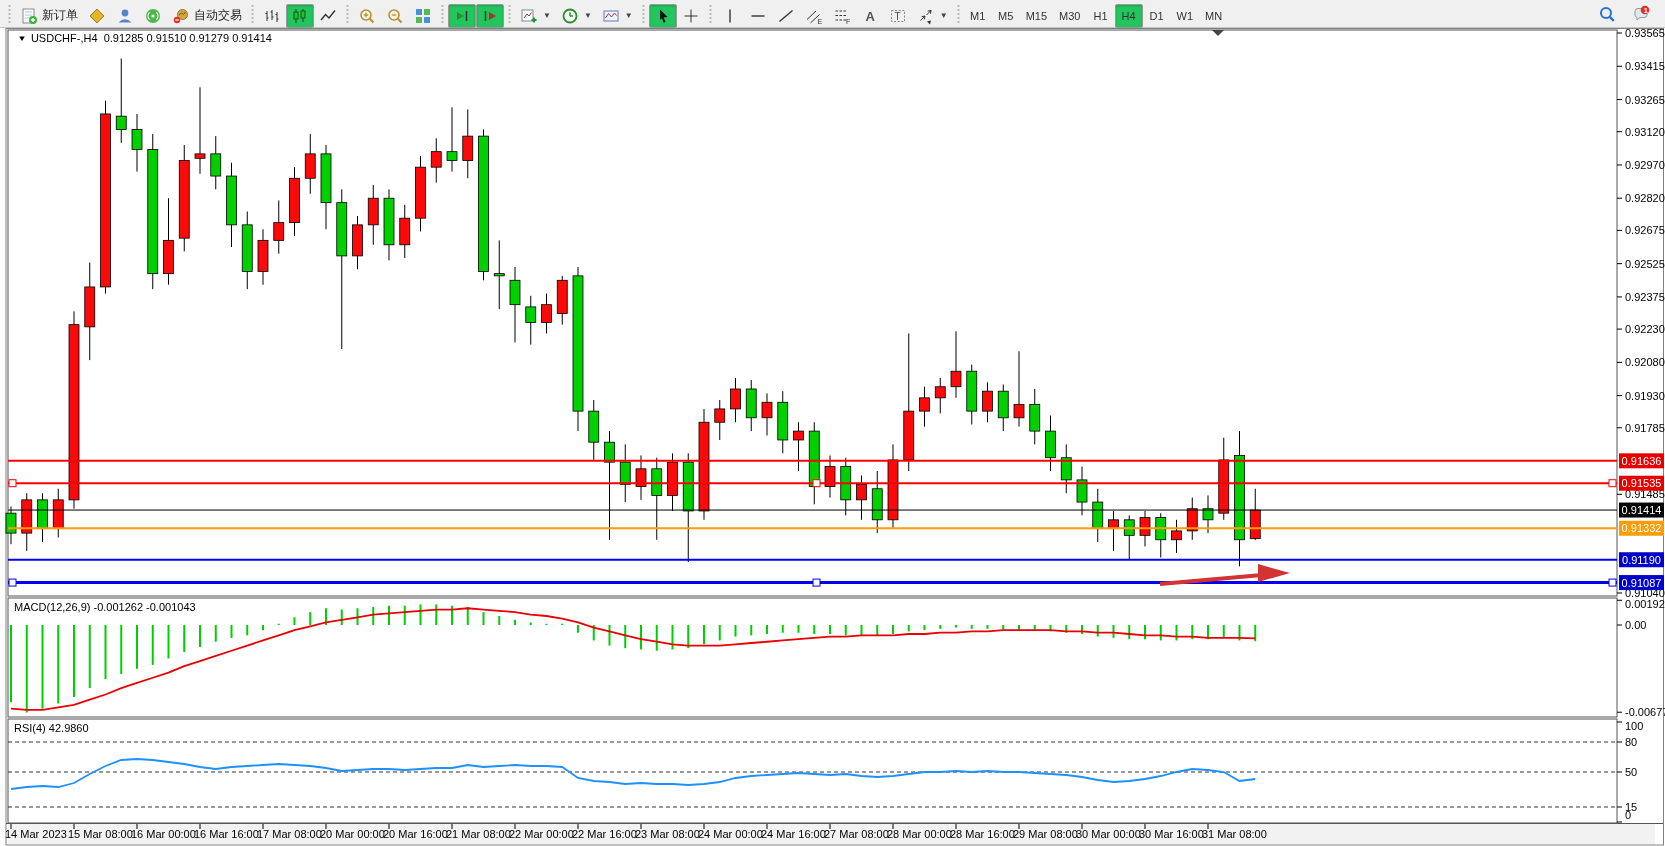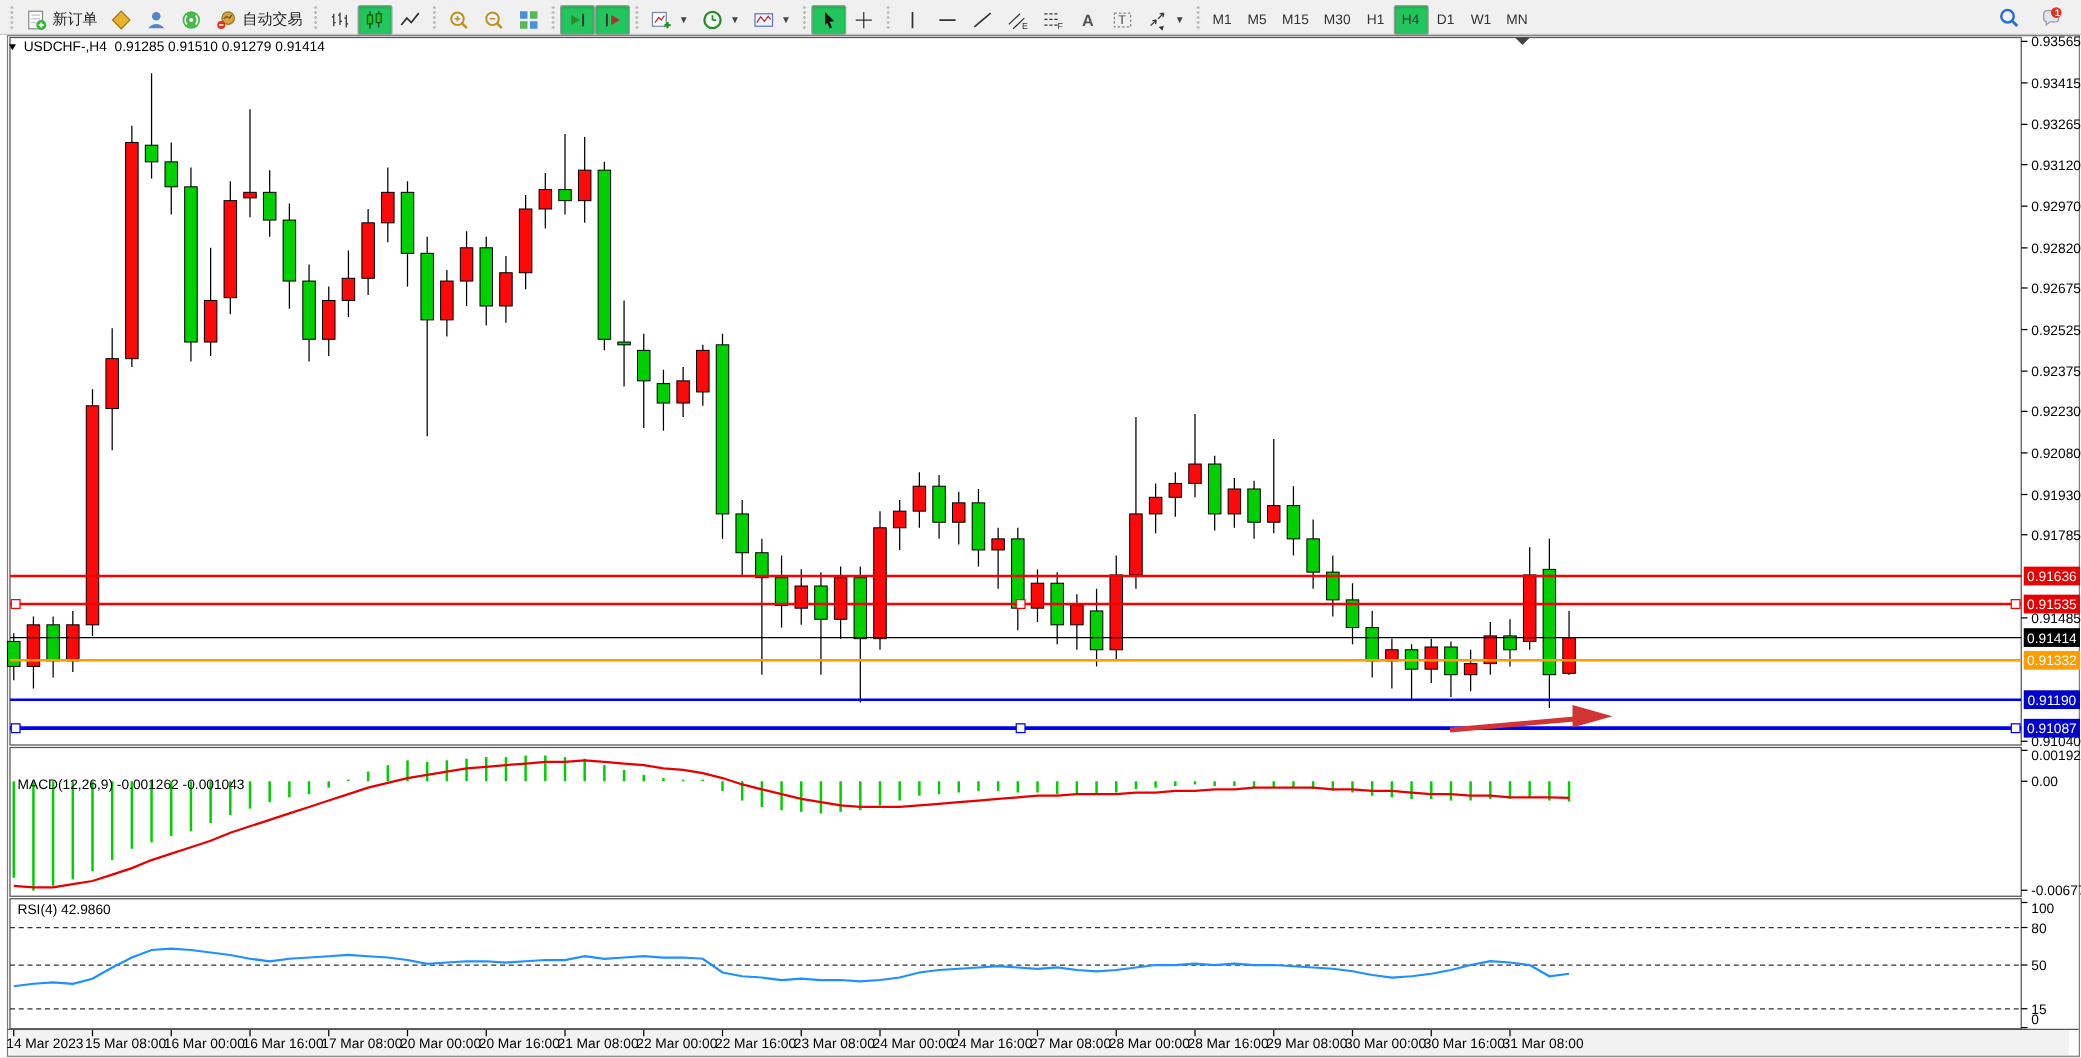--- a/index.html
+++ b/index.html
@@ -625,17 +625,17 @@
         <text x="950" y="838" font-family="&quot;Liberation Sans&quot;,sans-serif" font-size="11px" fill="#000">28 Mar 16:00</text>
         <line x1="1019" y1="824" x2="1019" y2="829" stroke="#000"></line>
         <text x="1013" y="838" font-family="&quot;Liberation Sans&quot;,sans-serif" font-size="11px" fill="#000">29 Mar 08:00</text>
         <line x1="1082" y1="824" x2="1082" y2="829" stroke="#000"></line>
         <text x="1076" y="838" font-family="&quot;Liberation Sans&quot;,sans-serif" font-size="11px" fill="#000">30 Mar 00:00</text>
         <line x1="1145" y1="824" x2="1145" y2="829" stroke="#000"></line>
         <text x="1139" y="838" font-family="&quot;Liberation Sans&quot;,sans-serif" font-size="11px" fill="#000">30 Mar 16:00</text>
         <line x1="1208" y1="824" x2="1208" y2="829" stroke="#000"></line>
         <text x="1202" y="838" font-family="&quot;Liberation Sans&quot;,sans-serif" font-size="11px" fill="#000">31 Mar 08:00</text>
       </svg>
-    <div class="ov" style="left:6px;top:4px;"><span class="tri">▼</span><span>USDCHF-,H4</span><span> &nbsp;</span><span>0.91285 0.91510 0.91279 0.91414</span></div>
-    <div class="ov" style="left:14px;top:594px;text-align:right;">MACD(12,26,9) -0.001262 -0.001043</div>
+    <div class="ov" style="left:18px;top:4px;"><span class="tri">▼</span><span>USDCHF-,H4</span><span> &nbsp;</span><span>0.91285 0.91510 0.91279 0.91414</span></div>
+    <div class="ov" style="left:14px;top:573px;text-align:right;">MACD(12,26,9) -0.001262 -0.001043</div>
     <div class="ov" style="left:14px;top:694px;">RSI(4) 42.9860</div>
   </div>
 </div>
 
 </body></html>

